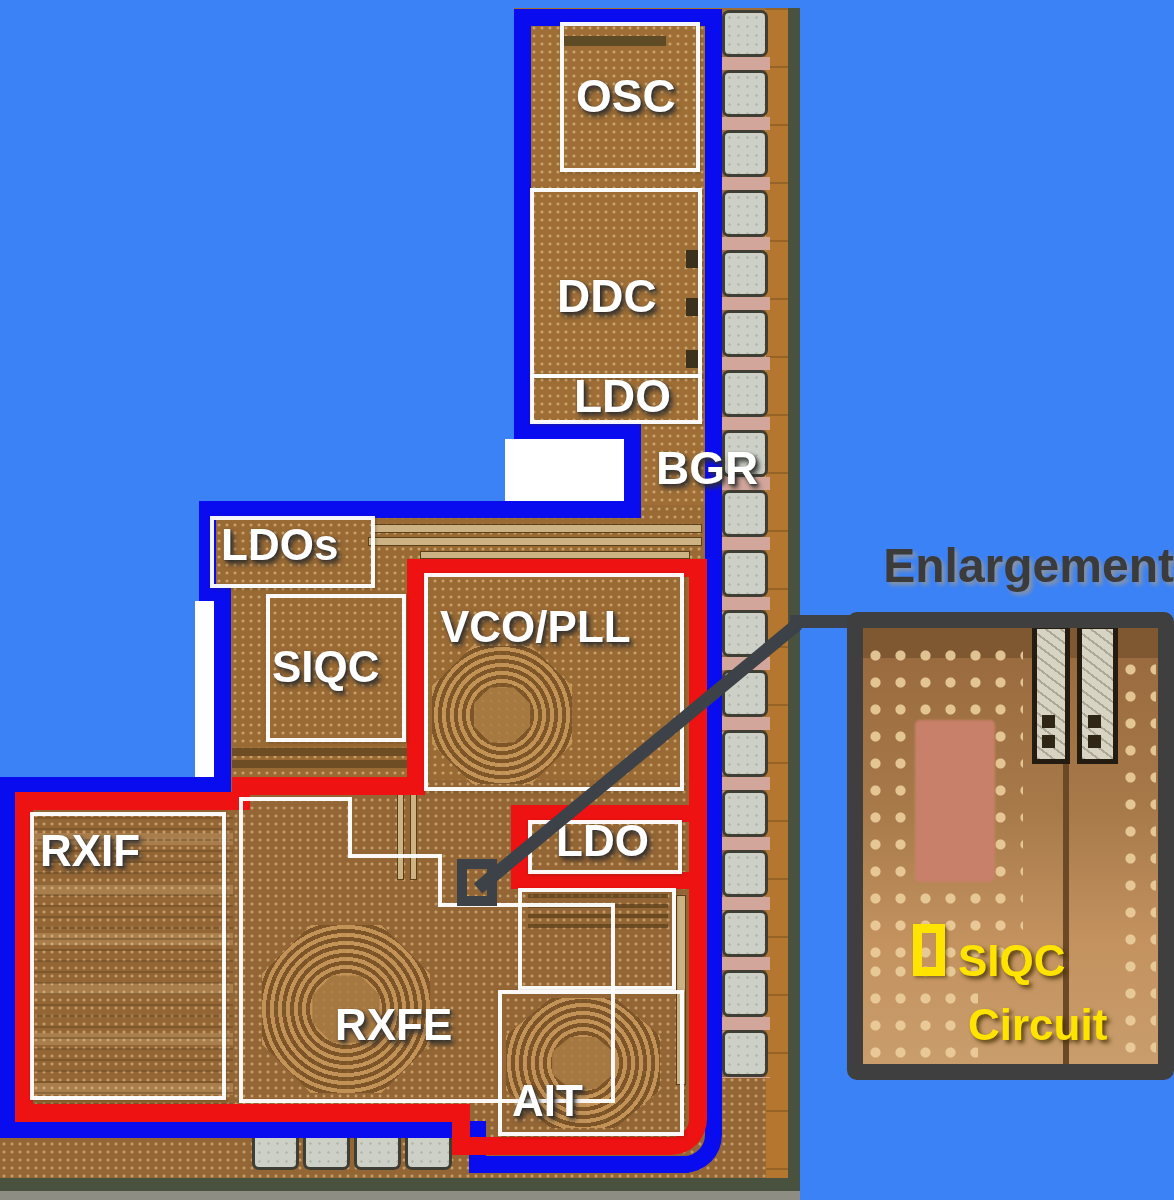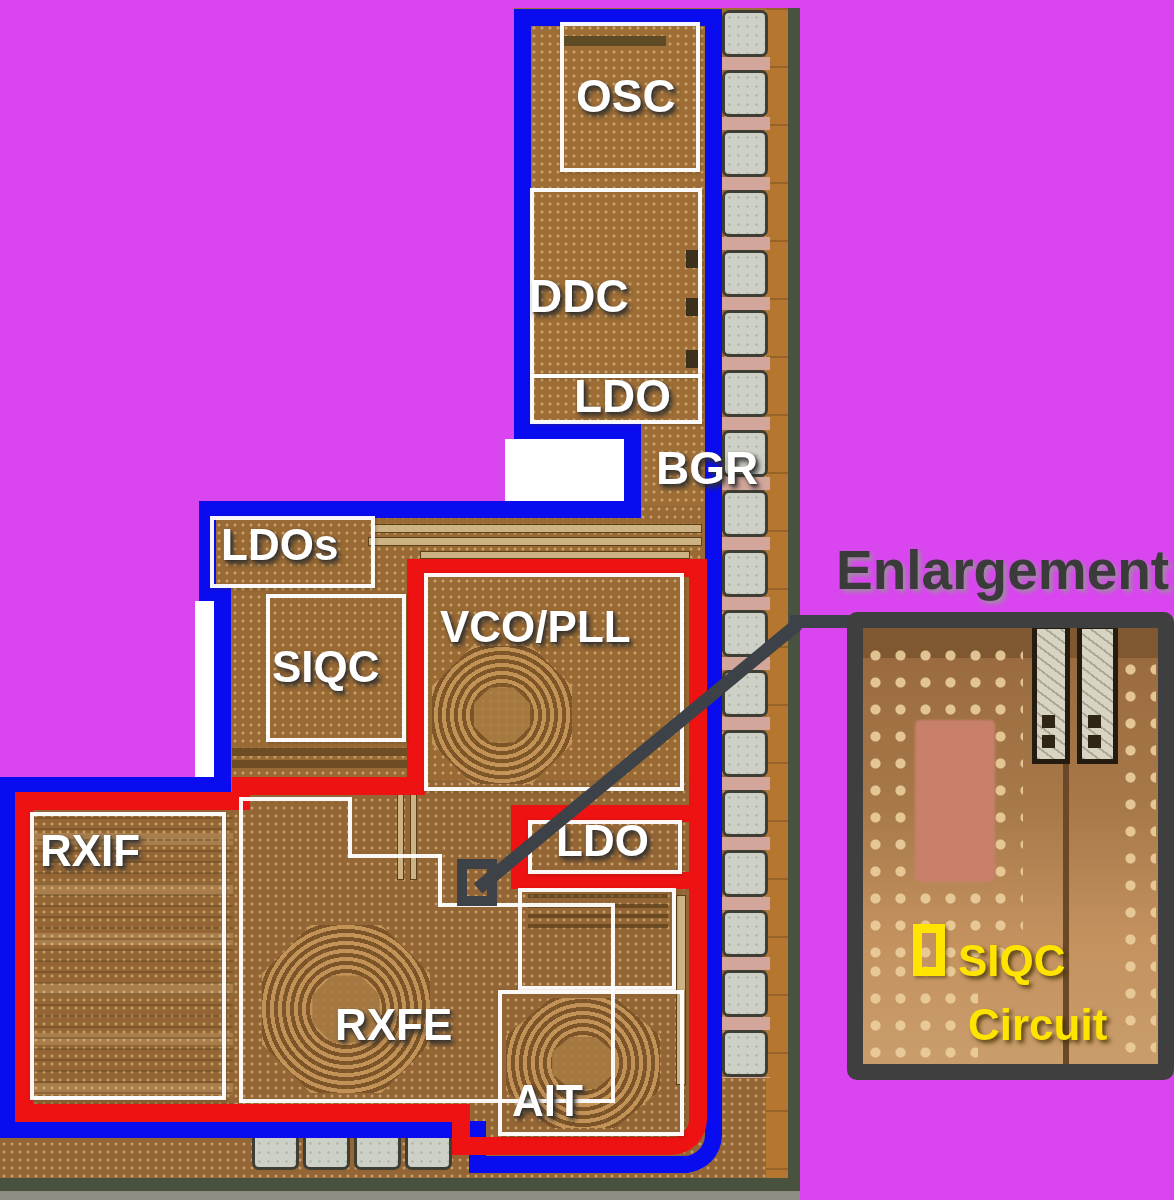--- a/index.html
+++ b/index.html
@@ -1,16 +1,16 @@
 <!DOCTYPE html>
 <html style="--domain-blue: #0a0cf0; --domain-red: #ee1212; --label-white: #ffffff; --callout-gray: #3d4148; --siqc-yellow: #ffe400; --enlargement-text: #3b3b3b; --pad-fill: #ccd0c6; --pad-connector-pink: #d2a69b; --die-base-brown: #9c6c38; --die-edge-orange: #b5772f; --die-seal-dark: #49513f;"><head>
 <meta charset="utf-8">
 <style>
   html,body{margin:0;padding:0;background:#fff;}
-  #fig{position:relative;width:1174px;height:1200px;background:#d946ef;overflow:hidden;
+  #fig{position:relative;width:1174px;height:1200px;background:#3b82f6;overflow:hidden;
        font-family:"Liberation Sans",sans-serif;}
   .abs{position:absolute;}
   
   .die{position:absolute;background-color:var(--die-base-brown);
        background-image:radial-gradient(circle, rgba(244,216,158,.5) 1.2px, transparent 1.8px);
        background-size:8px 8px;}
   .die.t1{background-color:#9e6e36;}
   .die.t2{background-color:#9a6a34;}
   .die.t3{background-color:#956635;}
   
@@ -42,22 +42,22 @@
   .darkbar{position:absolute;background:#6f4d24;}
   .octa{position:absolute;clip-path:polygon(29% 0,71% 0,100% 29%,100% 71%,71% 100%,29% 100%,0 71%,0 29%);
         background:repeating-radial-gradient(circle at 50% 50%, #c9995c 0 4px, #7a5226 4px 8px);
         opacity:.85;}
   .octa::after{content:"";position:absolute;left:30%;top:30%;width:40%;height:40%;
         background:#a97c44;clip-path:polygon(29% 0,71% 0,100% 29%,100% 71%,71% 100%,29% 100%,0 71%,0 29%);}
   
   .callout{position:absolute;background:var(--callout-gray);}
   #siqc-marker{position:absolute;box-sizing:border-box;border:10px solid var(--callout-gray);background:transparent;}
   
-  #enlargement-title{position:absolute;font-weight:bold;font-size:55px;color:var(--enlargement-text);
-       text-align:left;text-shadow:3px 3px 4px rgba(150,150,150,.9);}
+  #enlargement-title{position:absolute;font-weight:bold;font-size:48px;color:var(--enlargement-text);
+       text-align:right;text-shadow:3px 3px 4px rgba(150,150,150,.9);}
   #inset{position:absolute;box-sizing:border-box;border:16px solid #3f3f3f;border-radius:10px;
        background:linear-gradient(180deg,#96683c 0%,#a87a4a 42%,#c3925f 72%,#c99d6c 100%);overflow:hidden;}
   .inset-inner{position:absolute;left:0;top:0;right:0;bottom:0;overflow:hidden;text-align:center;}
   .dotfield{position:absolute;background-image:radial-gradient(circle, rgba(235,206,156,.9) 4.5px, transparent 5.6px);
        background-size:25px 27px;}
   .mstrip{position:absolute;box-sizing:border-box;background-color:#d8d4c4;border:5px solid #241c10;
        background-image:repeating-linear-gradient(37deg, rgba(110,100,80,.40) 0 2px, transparent 2px 9px);}
   .msq{position:absolute;width:13px;height:13px;background:#2f2616;}
   .ylbl{position:absolute;font-weight:bold;font-size:44px;color:var(--siqc-yellow);white-space:nowrap;
        text-shadow:3px 3px 4px rgba(70,50,5,.85);}
@@ -183,21 +183,21 @@
     <div class="wseg" style="left:611px;top:905px;width:4px;height:198px;"></div>
     <div class="wseg" style="left:497px;top:903px;width:118px;height:4px;"></div>
     <div class="wseg" style="left:239px;top:797px;width:113px;height:4px;"></div>
     <div class="wseg" style="left:348px;top:797px;width:4px;height:61px;"></div>
     <div class="wseg" style="left:348px;top:854px;width:94px;height:4px;"></div>
     <div class="wseg" style="left:438px;top:854px;width:4px;height:53px;"></div>
     <div class="wseg" style="left:438px;top:903px;width:63px;height:4px;"></div>
   </div>
 
   <div class="lbl big" style="left:576px;top:72px;">OSC</div>
-  <div class="lbl big" style="left:529px;top:272px;">DDC</div>
+  <div class="lbl big" style="left:557px;top:272px;">DDC</div>
   <div class="lbl big" style="left:574px;top:372px;">LDO</div>
   <div class="lbl big" style="left:656px;top:444px;">BGR</div>
   <div class="lbl" style="left:221px;top:522px;">LDOs</div>
   <div class="lbl" style="left:272px;top:644px;">SIQC</div>
   <div class="lbl" style="left:440px;top:604px;">VCO/PLL</div>
   <div class="lbl" style="left:40px;top:828px;">RXIF</div>
   <div class="lbl" style="left:556px;top:818px;">LDO</div>
   <div class="lbl" style="left:335px;top:1002px;">RXFE</div>
   <div class="lbl" style="left:512px;top:1078px;">AIT</div>
 

